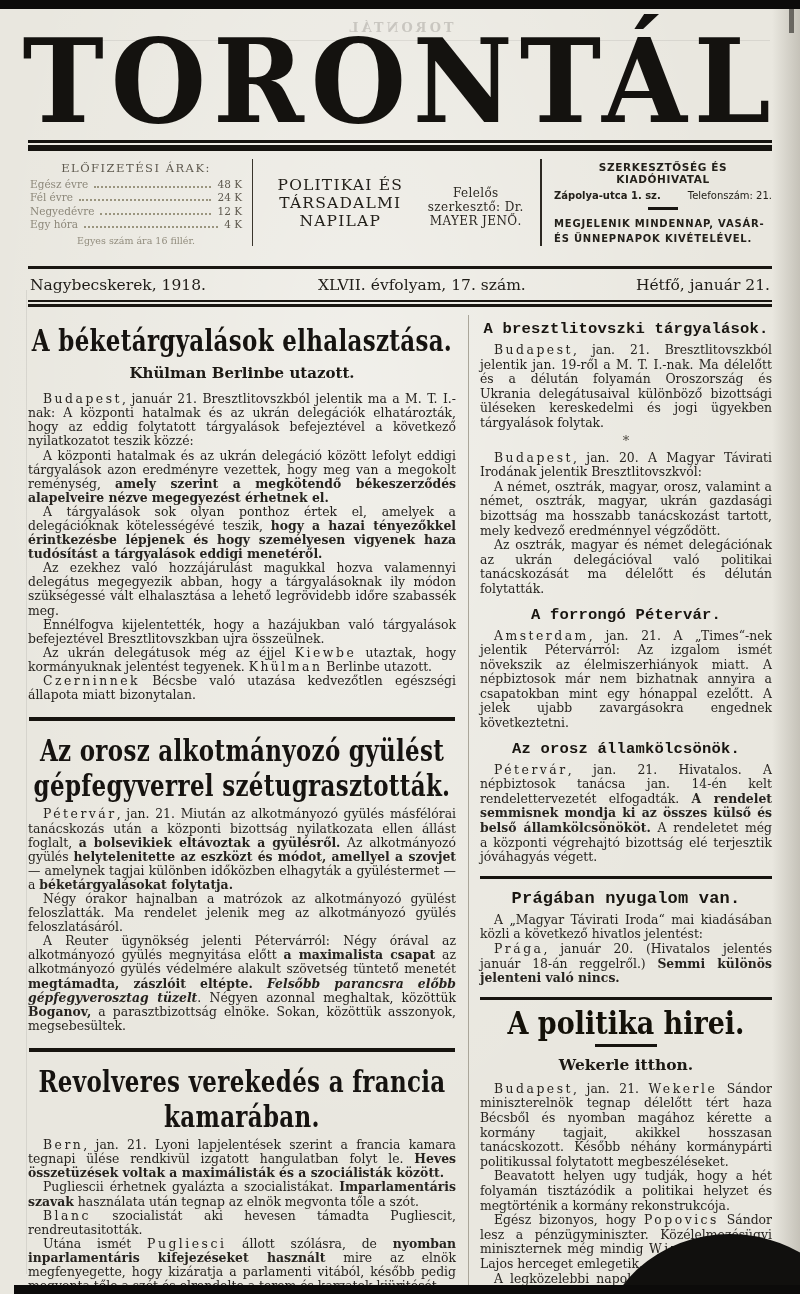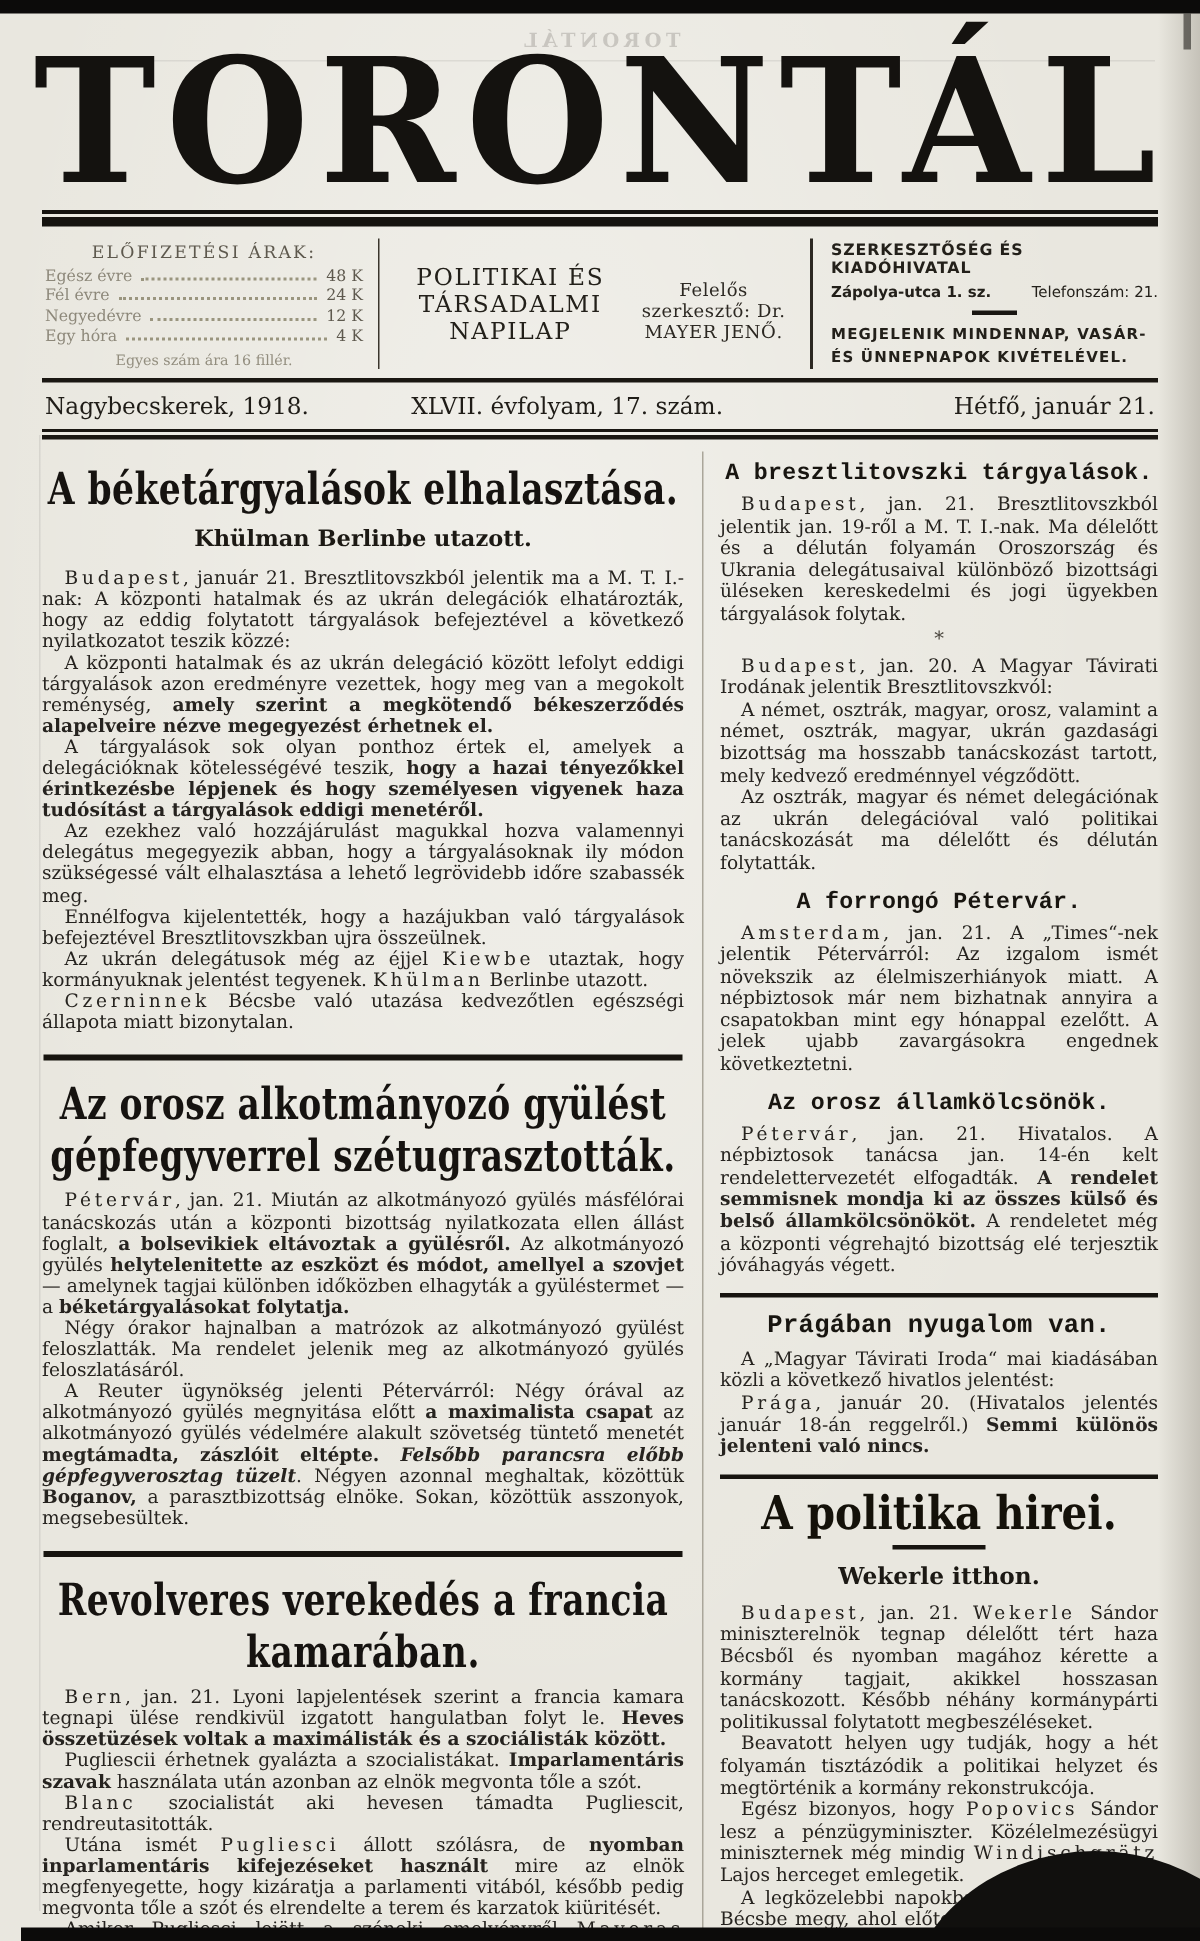--- a/index.html
+++ b/index.html
@@ -36,43 +36,43 @@
     margin:0;font-size:96px;line-height:1.0;font-weight:bold;color:#14120f;
     letter-spacing:6px;transform:scale(1.14,1.2);transform-origin:center;
     white-space:nowrap;
   }
   .mast-rule{
     margin-top:10px;height:11px;
     background:linear-gradient(to bottom,#15130f 0 3px,transparent 3px 5px,#15130f 5px 11px);
   }
 
   
-  .infobar{display:flex;align-items:stretch;padding:8px 0 6px;min-height:84px;}
+  .infobar{display:flex;align-items:stretch;padding:8px 0 20px;min-height:84px;}
   .info-left{width:212px;padding:2px 10px 0 2px;}
   .info-title{font-size:11.5px;letter-spacing:1.5px;color:#5e594e;text-align:center;margin-bottom:3px;}
   .price-row{display:flex;align-items:baseline;font-size:10.5px;line-height:1.28;}
   .price-label{color:#8d887a;white-space:nowrap;}
   .price-dots{flex:1;border-bottom:2px dotted #9a957f;margin:0 6px 3px;}
   .price-val{color:#5e594e;white-space:nowrap;}
   .price-note{font-size:9.5px;color:#928d7e;text-align:center;margin-top:3px;}
   .info-center{flex:1;border-left:1px solid #3a352c;border-right:2px solid #2c2822;
     display:flex;flex-direction:row;justify-content:center;align-items:center;text-align:center;padding:4px 8px;}
   .ic-1{font-size:15.5px;letter-spacing:1.2px;color:#23201a;}
   .ic-2{font-size:12px;margin-top:8px;color:#2c2822;letter-spacing:.4px;}
   .info-right{width:218px;padding:2px 0 0 12px;font-family:"DejaVu Sans",sans-serif;}
-  .ir-1{font-size:10.5px;font-weight:bold;letter-spacing:.6px;color:#23201a;}
+  .ir-1{font-size:10.5px;font-weight:bold;letter-spacing:.6px;color:#23201a;text-align:center;}
   .ir-row{display:flex;justify-content:space-between;font-size:10px;margin-top:5px;color:#23201a;}
   .ir-addr{font-weight:bold;}
   .ir-dash{width:30px;height:3px;background:#191612;margin:6px auto 6px;}
   .ir-3,.ir-4{font-size:10px;font-weight:bold;letter-spacing:.8px;color:#23201a;line-height:1.5;}
 
   .rule-thin{height:3px;background:#1a1712;}
   .dateline{display:flex;align-items:baseline;padding:7px 2px 6px;font-size:15.5px;color:#1f1c17;}
   .dl-place{width:33%;text-align:left;}
-  .dl-issue{width:34%;text-align:left;}
+  .dl-issue{width:34%;text-align:right;}
   .dl-date{width:33%;text-align:right;}
   .rule-double{height:7px;background:linear-gradient(to bottom,#1a1712 0 2px,transparent 2px 4px,#1a1712 4px 7px);}
 
   
   .cols{display:flex;margin-top:4px;}
   .col-left{width:428px;}
   .col-div{width:1px;background:#aaa69a;margin:4px 11px 0 12px;}
   .col-right{flex:1;min-width:0;}
 
   .a-head{font-size:23px;font-weight:bold;text-align:center;color:#161310;
@@ -195,21 +195,21 @@
             </div>
         </article>
 
         <div class="lsep"></div>
 
         <article>
           <h2 class="a-head two">Revolveres verekedés a francia kamarában.</h2>
           <div class="spacer-head"></div>
           <div class="a-body">
               <p class="np"><span class="sp">Bern</span><span>, jan. 21. Lyoni lapjelentések szerint a francia kamara tegnapi ülése rendkivül izgatott hangulatban folyt le. </span><span class="b">Heves összetüzések voltak a maximálisták és a szociálisták között.</span></p>
-              <p class="np"><span>Pugliescii érhetnek gyalázta a szocialistákat. </span><span class="b">Imparlamentáris szavak</span><span> használata után azonban az elnök megvonta tőle a szót.</span></p>
+              <p class="np"><span>Pugliescii érhetnek gyalázta a szocialistákat. </span><span class="b">Imparlamentáris szavak</span><span> használata után tegnap az elnök megvonta tőle a szót.</span></p>
               <p class="np"><span class="sp">Blanc</span><span> szocialistát aki hevesen támadta Pugliescit, rendreutasitották.</span></p>
               <p class="np"><span>Utána ismét </span><span class="sp">Pugliesci</span><span> állott szólásra, de </span><span class="b">nyomban inparlamentáris kifejezéseket használt</span><span> mire az elnök megfenyegette, hogy kizáratja a parlamenti vitából, később pedig megvonta tőle a szót és elrendelte a terem és karzatok kiüritését.</span></p>
               <p class="np"><span>Amikor Pugliesci lejött a szónoki emelvényről </span><span class="sp">Mayeras</span><span> szocialista képviselő feléje rohant. Számos képviselő és a teremőrök azon voltak, hogy a verekedőket szétválasszák, </span></p>
             </div>
         </article>
       </div>
 
       <div class="col-div"></div>
 
       <div class="col-right">

